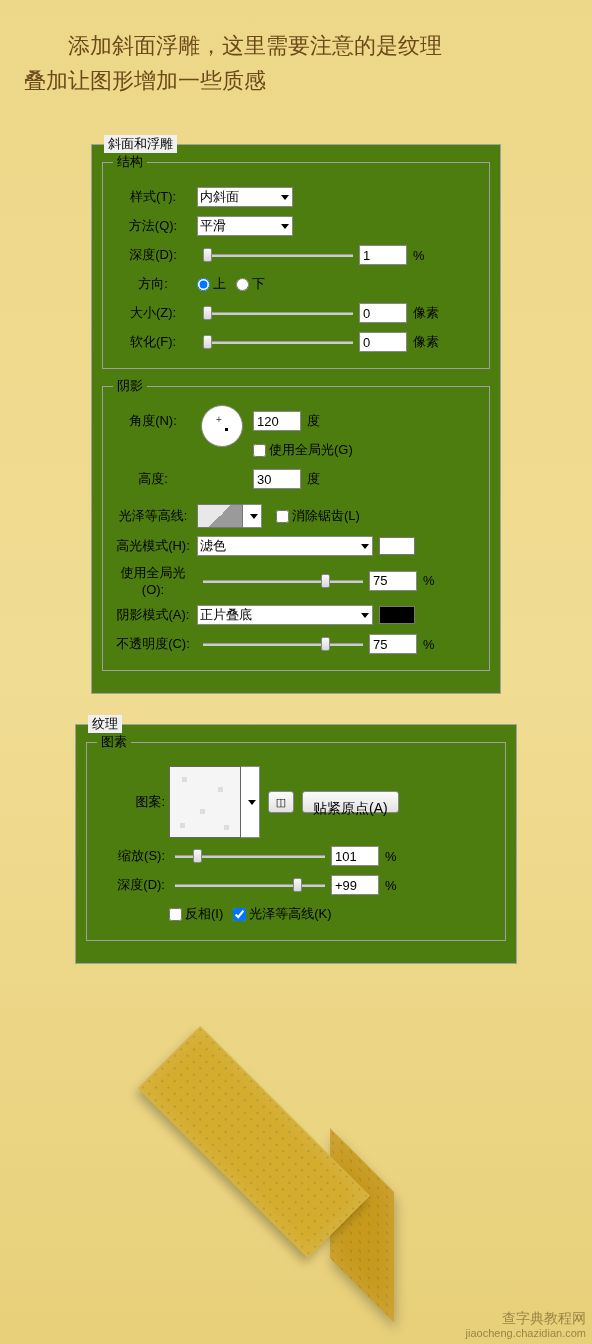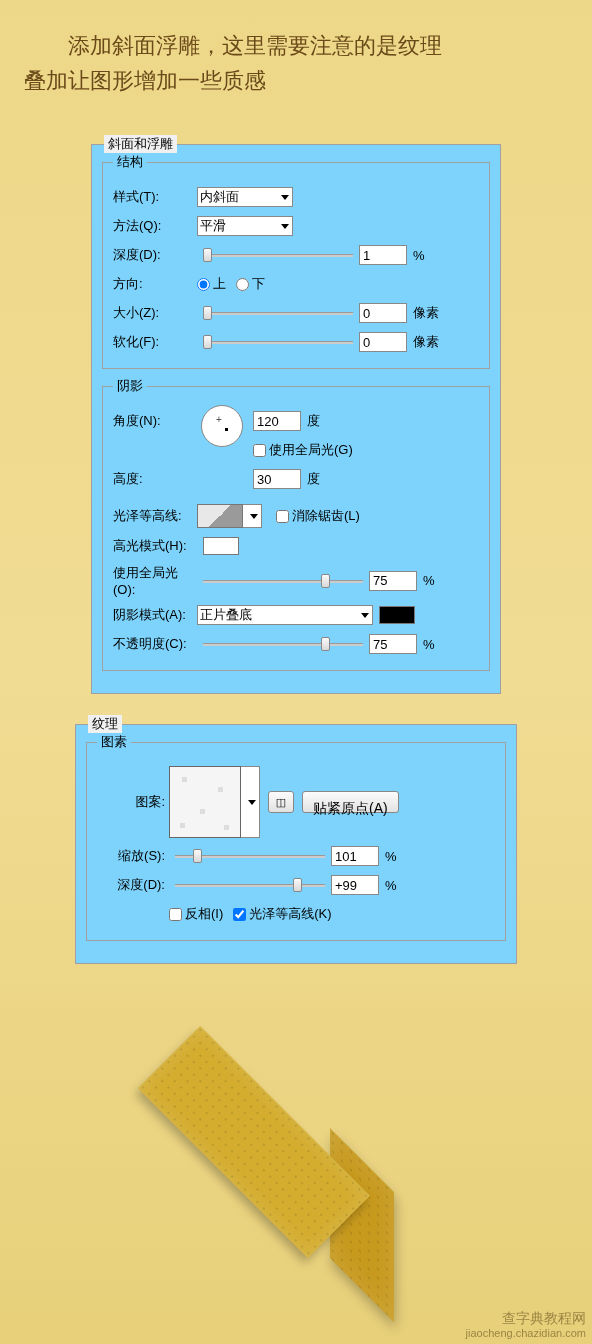--- a/index.html
+++ b/index.html
@@ -12,21 +12,21 @@
 }
 .intro {
   padding: 28px 24px 10px 24px;
   font-size: 22px;
   color: #6b4a1a;
   line-height: 1.6;
   font-family: "SimSun", serif;
 }
 .intro .indent { margin-left: 2em; }
 .panel {
-  background: #7dd3fc;
+  background: #4d7c0f;
   border: 1px solid #a0a0a0;
   margin: 20px auto;
   padding: 6px 10px 14px 10px;
   font-size: 13px;
   color: #000;
   position: relative;
 }
 .panel1 { width: 410px; margin-top: 36px; }
 .panel2 { width: 442px; margin-top: 30px; }
 fieldset {
@@ -49,21 +49,21 @@
   font-size: 13px;
 }
 .row {
   display: flex;
   align-items: center;
   margin: 7px 0;
   min-height: 22px;
 }
 .lbl {
   width: 84px;
-  text-align: left;
+  text-align: center;
   padding-right: 4px;
 }
 .lbl-s {
   width: 72px;
   text-align: right;
   padding-right: 4px;
 }
 select, .sel {
   border: 1px solid #888;
   background: #fff;
@@ -341,20 +341,24 @@
         <span class="caret"></span>
       </div>
       <label class="checkbox" style="margin-left:14px">
         <input type="checkbox" style="">
           <span>消除锯齿(L)</span>
       </label>
     </div>
 
     <div class="row">
       <span class="lbl">高光模式(H):</span>
+      <div class="sel" style="width:176px">
+        <span>滤色</span>
+        <span class="caret"></span>
+      </div>
       <div class="color-swatch white"></div>
     </div>
 
     <div class="row">
       <span class="lbl">使用全局光(O):</span>
       <div class="slider" style="width:160px">
         <div class="track"></div>
           <div class="thumb" style="left:118px"></div>
       </div>
       <input type="text" value="75" style="">

